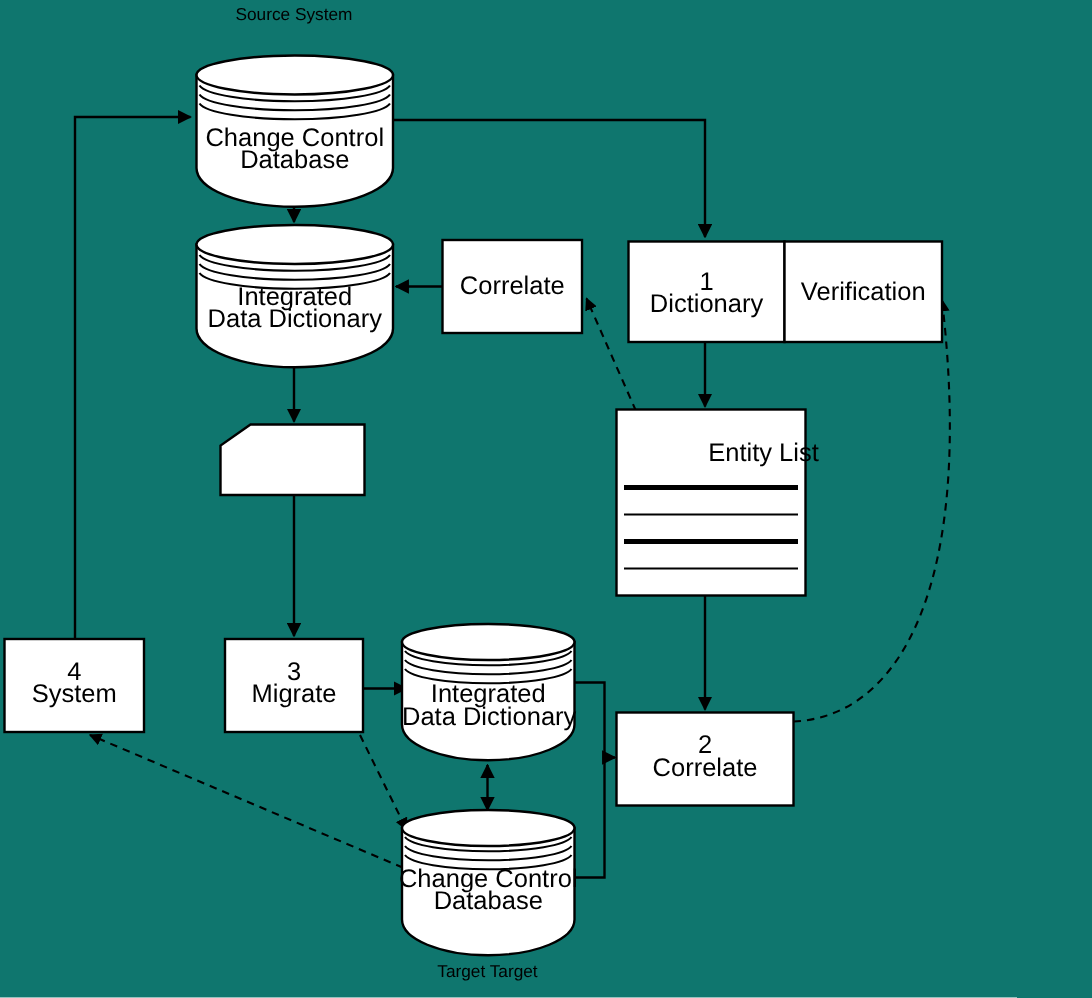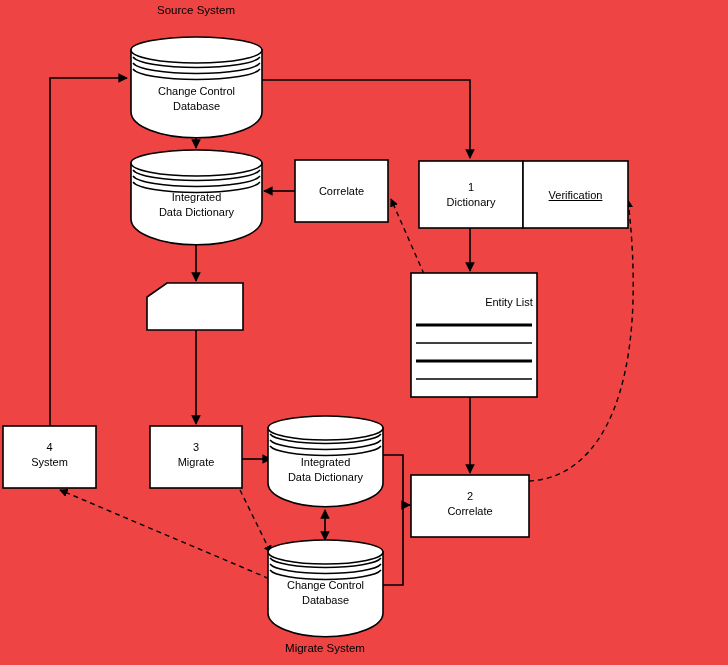--- a/index.html
+++ b/index.html
@@ -7,21 +7,21 @@
     padding: 0;
     background: #ffffff;
   }
   body {
     font-family: "Liberation Sans", sans-serif;
   }
   #diagram-root {
     position: relative;
     width: 728px;
     height: 665px;
-    background: #ef4444;
+    background: #0f766e;
     overflow: hidden;
   }
   #diagram-svg {
     position: absolute;
     left: 0;
     top: 0;
     width: 728px;
     height: 665px;
   }
   .shape-stroke {
@@ -49,21 +49,21 @@
     stroke: #000000;
     stroke-width: 3.2;
   }
   .rule-thin {
     stroke: #000000;
     stroke-width: 1.3;
   }
   .lbl {
     position: absolute;
     font-family: "Liberation Sans", sans-serif;
-    font-size: 11px;
+    font-size: 17px;
     color: #000000;
     text-align: center;
     line-height: 14px;
     white-space: nowrap;
     user-select: none;
   }
   .lbl.two-line {
     line-height: 15px;
   }
   .caption {
@@ -169,41 +169,41 @@
       <path class="shape-stroke" d="M 268 552 L 268 613 A 29 12 0 0 0 383 613 L 383 552 Z"></path>
       <ellipse class="shape-stroke" cx="325.5" cy="552" rx="57.5" ry="12"></ellipse>
       <path class="shape-nofill" d="M 270 558 A 56 11 0 0 0 381 558"></path>
       <path class="shape-nofill" d="M 270 564 A 56 11 0 0 0 381 564"></path>
       <path class="shape-nofill" d="M 270 570 A 56 11 0 0 0 381 570"></path>
     </g>
   </svg>
 
   <div class="lbl caption" style="left:131px; top:3px; width:130px;">Source System</div>
 
-  <div class="lbl caption" style="left:260px; top:641px; width:130px;">Migrate System</div>
+  <div class="lbl caption" style="left:260px; top:641px; width:130px;">Target Target</div>
 
   <div class="lbl two-line" style="left:131px; top:84px; width:131px;">
     <div>Change Control</div>
     <div>Database</div>
   </div>
 
   <div class="lbl two-line" style="left:131px; top:190px; width:131px;">
     <div>Integrated</div>
     <div>Data Dictionary</div>
   </div>
 
 
   <div class="lbl" style="left:295px; top:184px; width:93px;">Correlate</div>
 
   <div class="lbl two-line" style="left:419px; top:180px; width:104px;">
     <div>1</div>
     <div>Dictionary</div>
   </div>
 
-  <div class="lbl" style="left:523px; top:188px; width:105px;text-decoration:underline;">Verification</div>
+  <div class="lbl" style="left:523px; top:188px; width:105px;">Verification</div>
 
   <div class="lbl" style="left:411px; top:295px; width:126px;margin-left:35px;">Entity List</div>
 
   <div class="lbl two-line" style="left:411px; top:489px; width:118px;">
     <div>2</div>
     <div>Correlate</div>
   </div>
 
   <div class="lbl two-line" style="left:150px; top:440px; width:92px;">
     <div>3</div>

